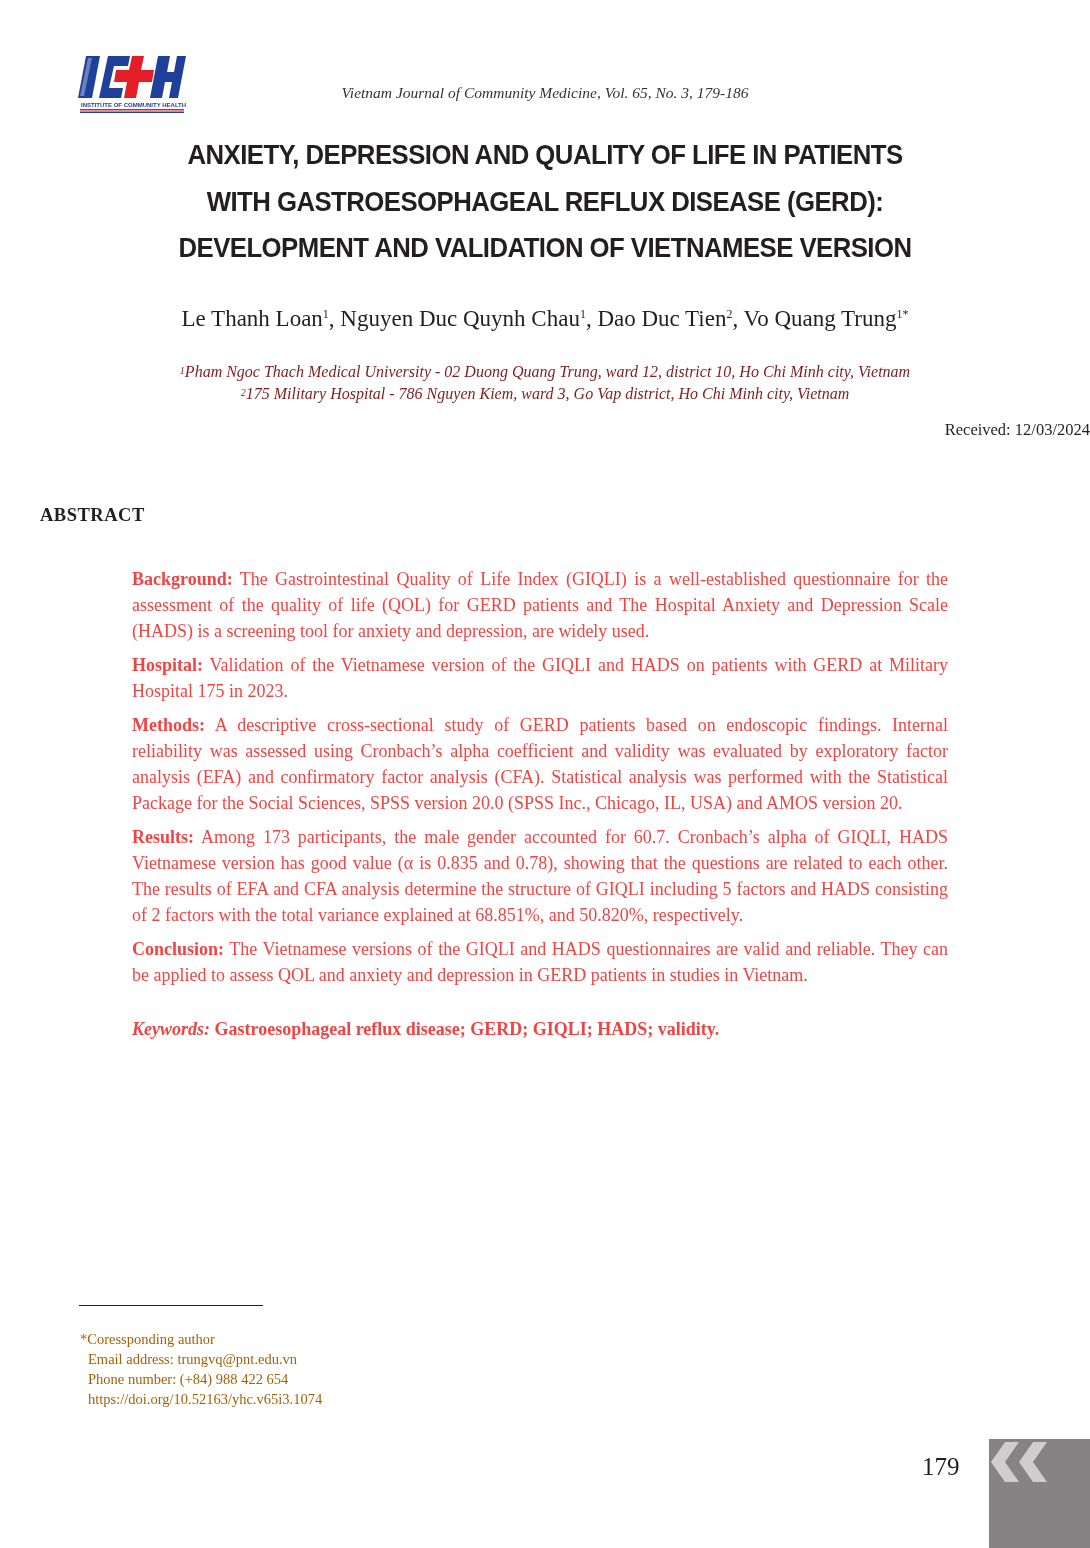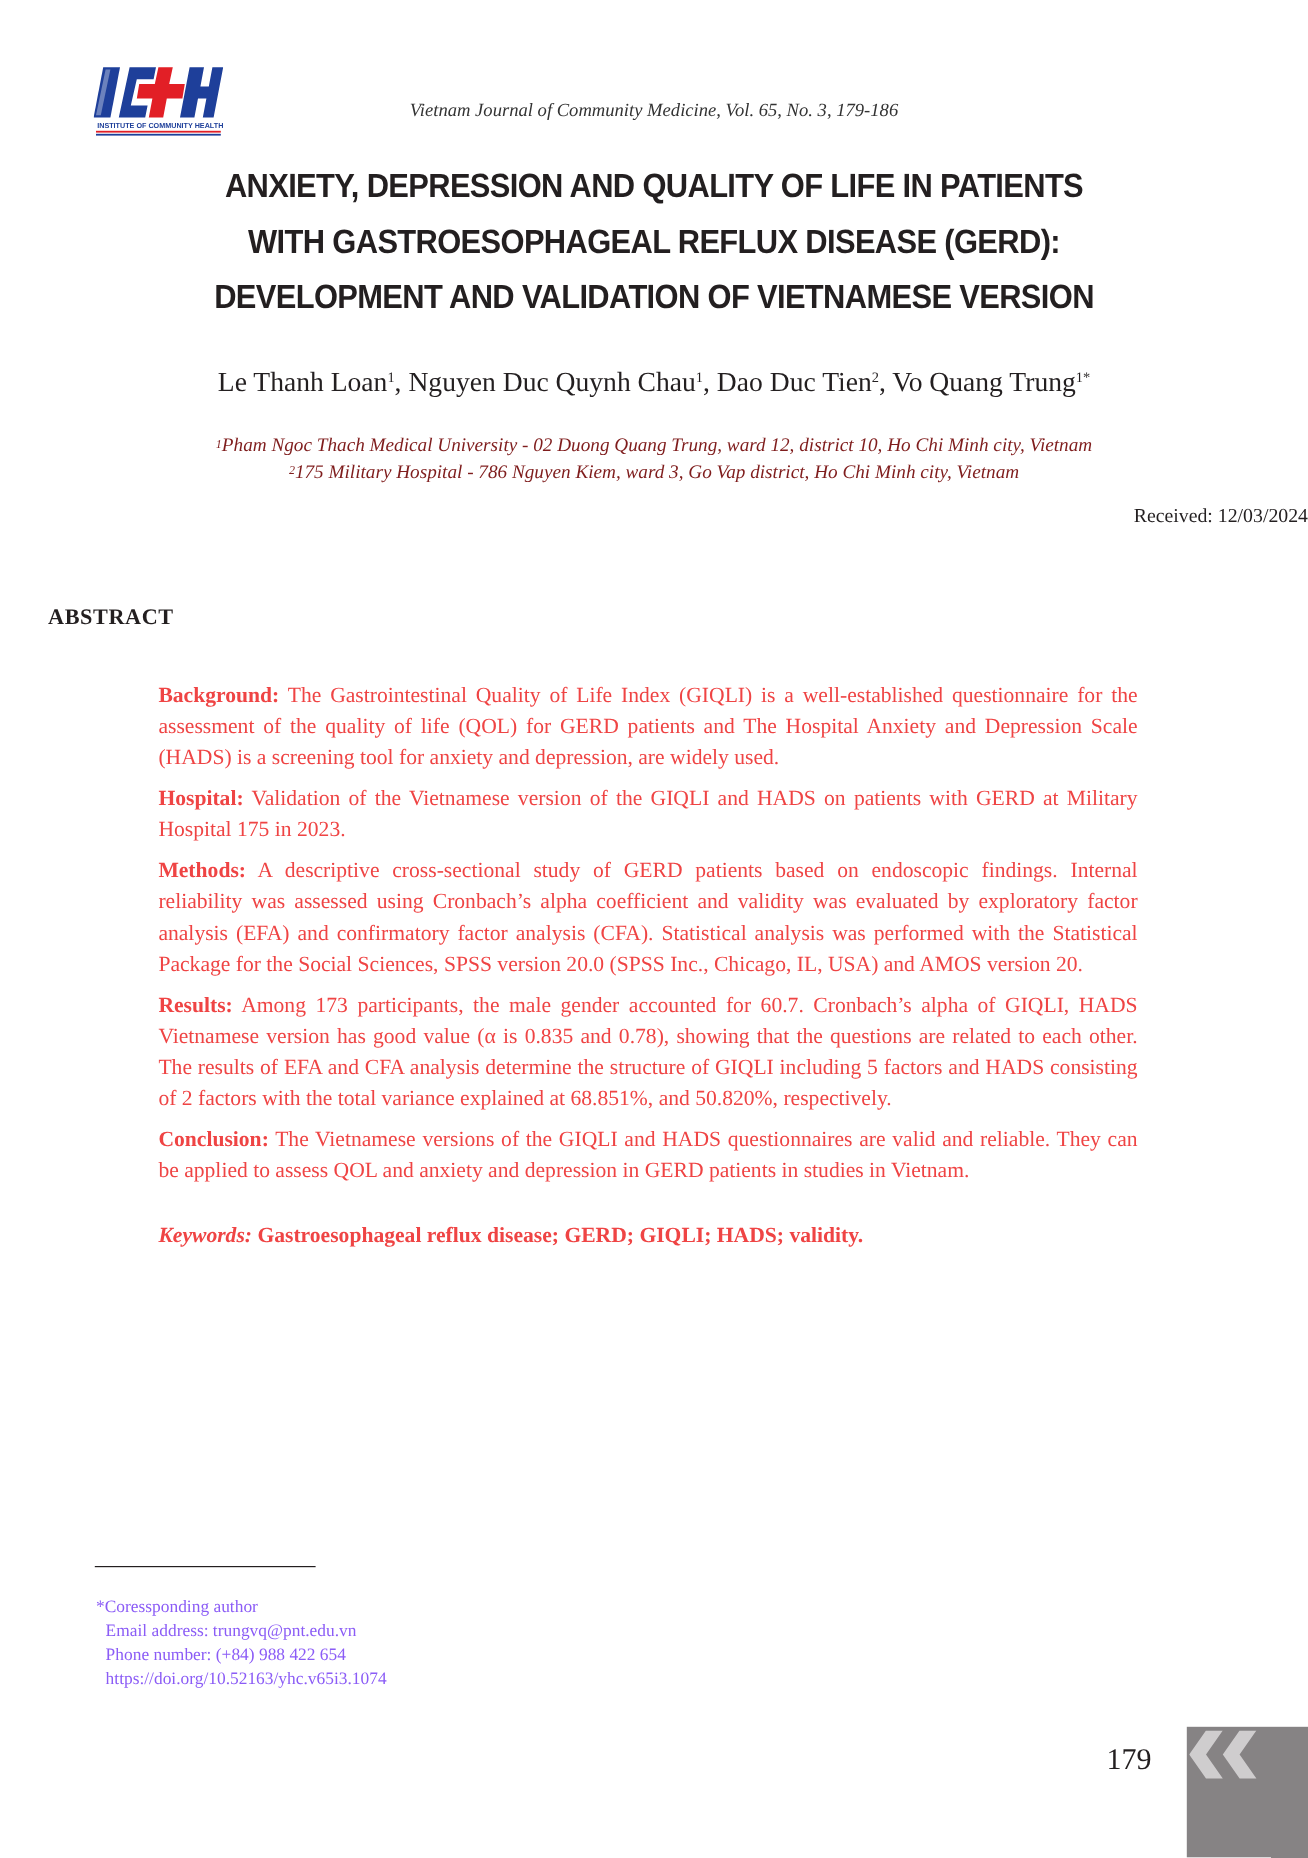--- a/index.html
+++ b/index.html
@@ -14,21 +14,21 @@
     .affil { position: absolute; left: 0; right: 0; top: 361px; text-align: center; font-style: italic; font-size: 16px; line-height: 22px; color: #7f1d1d; }
     .affil sup { font-size: 10px; vertical-align: top; position: relative; top: -1px; }
     .dates { position: absolute; left: 0; right: 0; top: 420px; text-align: right; font-size: 16.5px; line-height: 20px; color: #231f20; }
     .abstract-head { position: absolute; left: 0; right: 13px; top: 505px; text-align: left; font-weight: bold; font-size: 18.5px; letter-spacing: 0.5px; margin-left: 40px; }
     .abstract { position: absolute; left: 132px; width: 816px; top: 566px; font-size: 18px; line-height: 26px; text-align: justify; color: #ef4444; }
     .abstract p { margin: 0 0 8px 0; }
     .abstract b { font-weight: bold; }
     .keywords { margin-top: 28px !important; font-weight: bold; }
     .keywords i { font-style: italic; }
     .fn-rule { position: absolute; left: 79px; top: 1305px; width: 184px; height: 1px; background: #231f20; }
-    .footnote { position: absolute; left: 80px; top: 1329px; font-size: 14.5px; line-height: 20px; color: #8b5cf6; }
+    .footnote { position: absolute; left: 80px; top: 1329px; font-size: 14.5px; line-height: 20px; color: #a16207; }
     .footnote .ind { padding-left: 8px; }
     .page-num { position: absolute; left: 922px; top: 1453px; font-size: 25px; color: #231f20; }
     .tab { position: absolute; left: 989px; top: 1439px; width: 101px; height: 109px; background: #868384; }
     .tab svg { position: absolute; left: 2px; top: 3px; }
   </style>
 </head>
 <body>
 
 <div class="logo">
   <svg width="108" height="60" viewBox="0 0 108 60">

